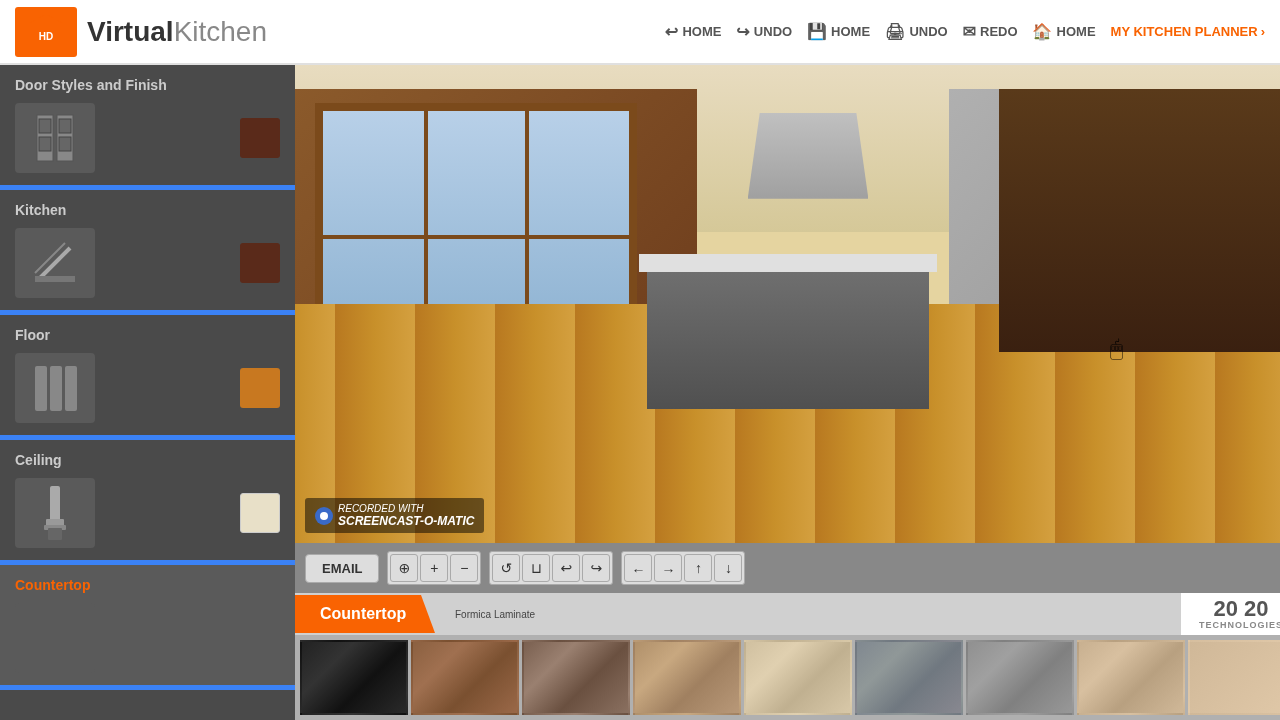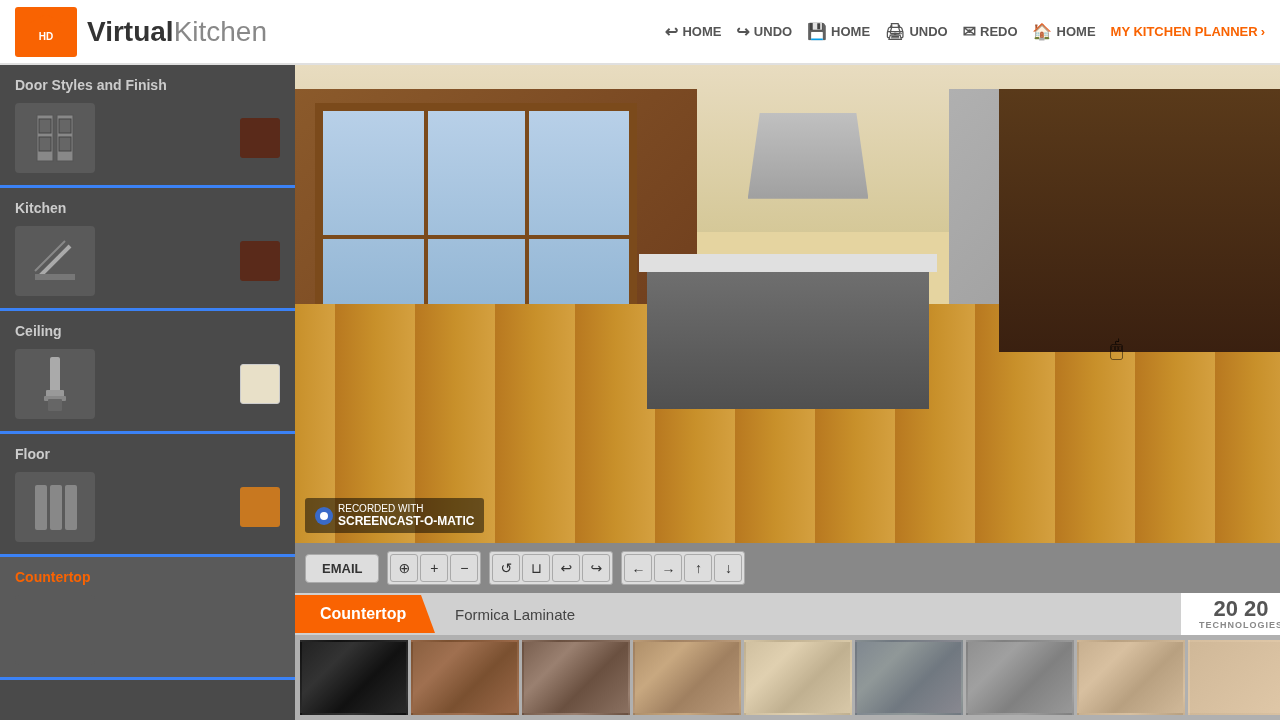--- a/index.html
+++ b/index.html
@@ -71,21 +71,21 @@
 
     
     #sidebar {
       width: 295px;
       background: #4a4a4a;
       flex-shrink: 0;
       overflow-y: auto;
       padding-bottom: 10px;
     }
     .sidebar-section {
-      border-bottom: 3px solid #3b82f6;
+      border-bottom: 5px solid #3b82f6;
       padding: 12px 15px;
     }
     .sidebar-section-title {
       color: #ccc;
       font-size: 14px;
       font-weight: bold;
       margin-bottom: 10px;
     }
     .sidebar-section-content {
       display: flex;
@@ -307,21 +307,21 @@
       font-size: 16px;
       padding: 10px 25px;
       cursor: pointer;
       clip-path: polygon(0 0, 90% 0, 100% 100%, 0 100%);
       min-width: 140px;
       display: flex;
       align-items: center;
     }
     #material-label {
       padding: 10px 20px;
-      font-size: 15px;
+      font-size: 10px;
       color: #444;
     }
 
     
     #tech-logo {
       background: white;
       padding: 5px 12px;
       display: flex;
       align-items: center;
       font-size: 18px;
@@ -363,20 +363,21 @@
       bottom: 10px;
       left: 10px;
       background: rgba(0,0,0,0.5);
       color: white;
       padding: 5px 10px;
       font-size: 11px;
       display: flex;
       align-items: center;
       gap: 5px;
       border-radius: 3px;
+      font-style: italic;
     }
 
     
     #cursor {
       position: absolute;
       width: 20px;
       height: 25px;
       bottom: 38%;
       right: 17%;
       pointer-events: none;
@@ -461,45 +462,45 @@
             <line x1="5" y1="35" x2="35" y2="5" stroke="#888" stroke-width="2"></line>
             <rect x="5" y="38" width="40" height="6" fill="#777"></rect>
           </svg>
         </div>
         <div class="sidebar-color-box" style="background:#5a2a1a;"></div>
       </div>
     </div>
 
 
     <div class="sidebar-section">
+      <div class="sidebar-section-title">Floor</div>
+      <div class="sidebar-section-content">
+        <div class="sidebar-icon-box">
+          <svg width="50" height="55" viewBox="0 0 50 55">
+            <rect x="5" y="5" width="12" height="45" fill="#888" rx="2"></rect>
+            <rect x="20" y="5" width="12" height="45" fill="#888" rx="2"></rect>
+            <rect x="35" y="5" width="12" height="45" fill="#888" rx="2"></rect>
+          </svg>
+        </div>
+        <div class="sidebar-color-box" style="background:#c87820;"></div>
+      </div>
+    </div>
+
+    <div class="sidebar-section">
       <div class="sidebar-section-title">Ceiling</div>
       <div class="sidebar-section-content">
         <div class="sidebar-icon-box">
           <svg width="30" height="55" viewBox="0 0 30 55">
             <rect x="10" y="0" width="10" height="35" fill="#aaa" rx="2"></rect>
             <rect x="6" y="33" width="18" height="8" fill="#999" rx="1"></rect>
             <rect x="4" y="39" width="22" height="5" fill="#888" rx="1"></rect>
             <rect x="8" y="42" width="14" height="12" fill="#666" rx="1"></rect>
           </svg>
         </div>
         <div class="sidebar-color-box" style="background:#e8e0c8;border:1px solid #ccc;"></div>
-      </div>
-    </div>
-
-    <div class="sidebar-section">
-      <div class="sidebar-section-title">Floor</div>
-      <div class="sidebar-section-content">
-        <div class="sidebar-icon-box">
-          <svg width="50" height="55" viewBox="0 0 50 55">
-            <rect x="5" y="5" width="12" height="45" fill="#888" rx="2"></rect>
-            <rect x="20" y="5" width="12" height="45" fill="#888" rx="2"></rect>
-            <rect x="35" y="5" width="12" height="45" fill="#888" rx="2"></rect>
-          </svg>
-        </div>
-        <div class="sidebar-color-box" style="background:#c87820;"></div>
       </div>
     </div>
 
     <div class="sidebar-section countertop-section">
       <div class="countertop-label">Countertop</div>
       <div class="sidebar-section-content">
         <div class="sidebar-icon-box">
           
         </div>
 

